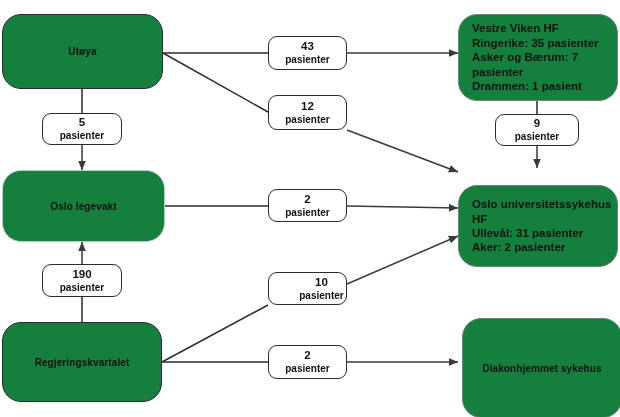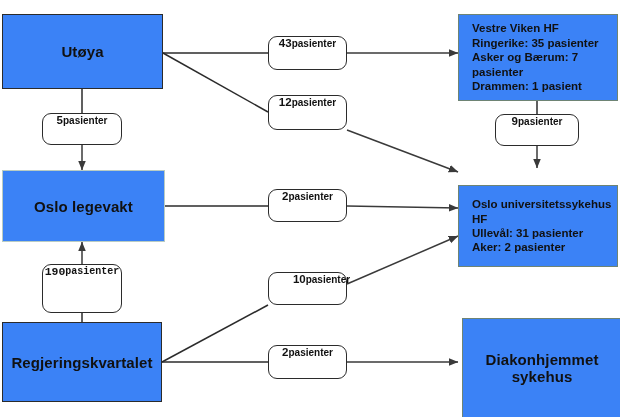--- a/index.html
+++ b/index.html
@@ -1,27 +1,27 @@
 <!DOCTYPE html>
 <html><head>
 <meta charset="utf-8">
 <style>
   html,body{margin:0;padding:0;background:#ffffff;}
   body{font-family:"Liberation Sans", sans-serif;}
   #stage{position:relative;width:620px;height:417px;background:#ffffff;overflow:hidden;}
   svg#wires{position:absolute;left:0;top:0;width:620px;height:417px;}
-  .node{position:absolute;box-sizing:border-box;background:#3b82f6;display:flex;align-items:center;}
+  .node{position:absolute;box-sizing:border-box;background:#15803d;display:flex;align-items:center;border-radius:19px;}
   .node .txt{width:100%;}
   .node-dark{border:1.6px solid #2b2b2b;}
   .node-green{border:1.6px solid #6e8474;}
   .node-pale{border:1.6px solid #b9ccc3;}
-  .center-label{text-align:center;font-size:15px;font-weight:bold;color:#111;letter-spacing:.1px;}
+  .center-label{text-align:center;font-size:10px;font-weight:bold;color:#111;letter-spacing:.1px;}
   .left-label{text-align:left;font-size:11.5px;font-weight:bold;color:#111;padding-left:13px;line-height:14.4px;white-space:pre-line;}
   .pill{position:absolute;box-sizing:border-box;background:#ffffff;border:1.5px solid #2b2b2b;border-radius:9px;
-        display:flex;flex-direction:row;align-items:flex-start;justify-content:center;z-index:5;}
+        display:flex;flex-direction:column;align-items:center;justify-content:center;z-index:5;}
   .pill .num{font-size:11.5px;font-weight:bold;color:#111;line-height:13px;}
   .pill .unit{font-size:10px;font-weight:bold;color:#111;line-height:13px;}
 </style>
 </head>
 <body>
 
 <div id="stage">
 
   <svg id="wires" viewBox="0 0 620 417" xmlns="http://www.w3.org/2000/svg">
     <defs>
@@ -102,21 +102,21 @@
   <div class="pill" style="left:495px;top:114px;width:84px;height:32px;">
     <span class="num">9</span>
     <span class="unit">pasienter</span>
   </div>
 
   <div class="pill" style="left:268px;top:189px;width:79px;height:33px;">
     <span class="num">2</span>
     <span class="unit">pasienter</span>
   </div>
 
-  <div class="pill" style="left:42px;top:264px;width:80px;height:49px;font-family:Liberation Mono, monospace;">
+  <div class="pill" style="left:42px;top:264px;width:80px;height:33px;">
     <span class="num">190</span>
     <span class="unit">pasienter</span>
   </div>
 
   <div class="pill" style="left:268px;top:272px;width:79px;height:33px;padding-left:28px;">
     <span class="num">10</span>
     <span class="unit">pasienter</span>
   </div>
 
   <div class="pill" style="left:268px;top:345px;width:79px;height:34px;">

